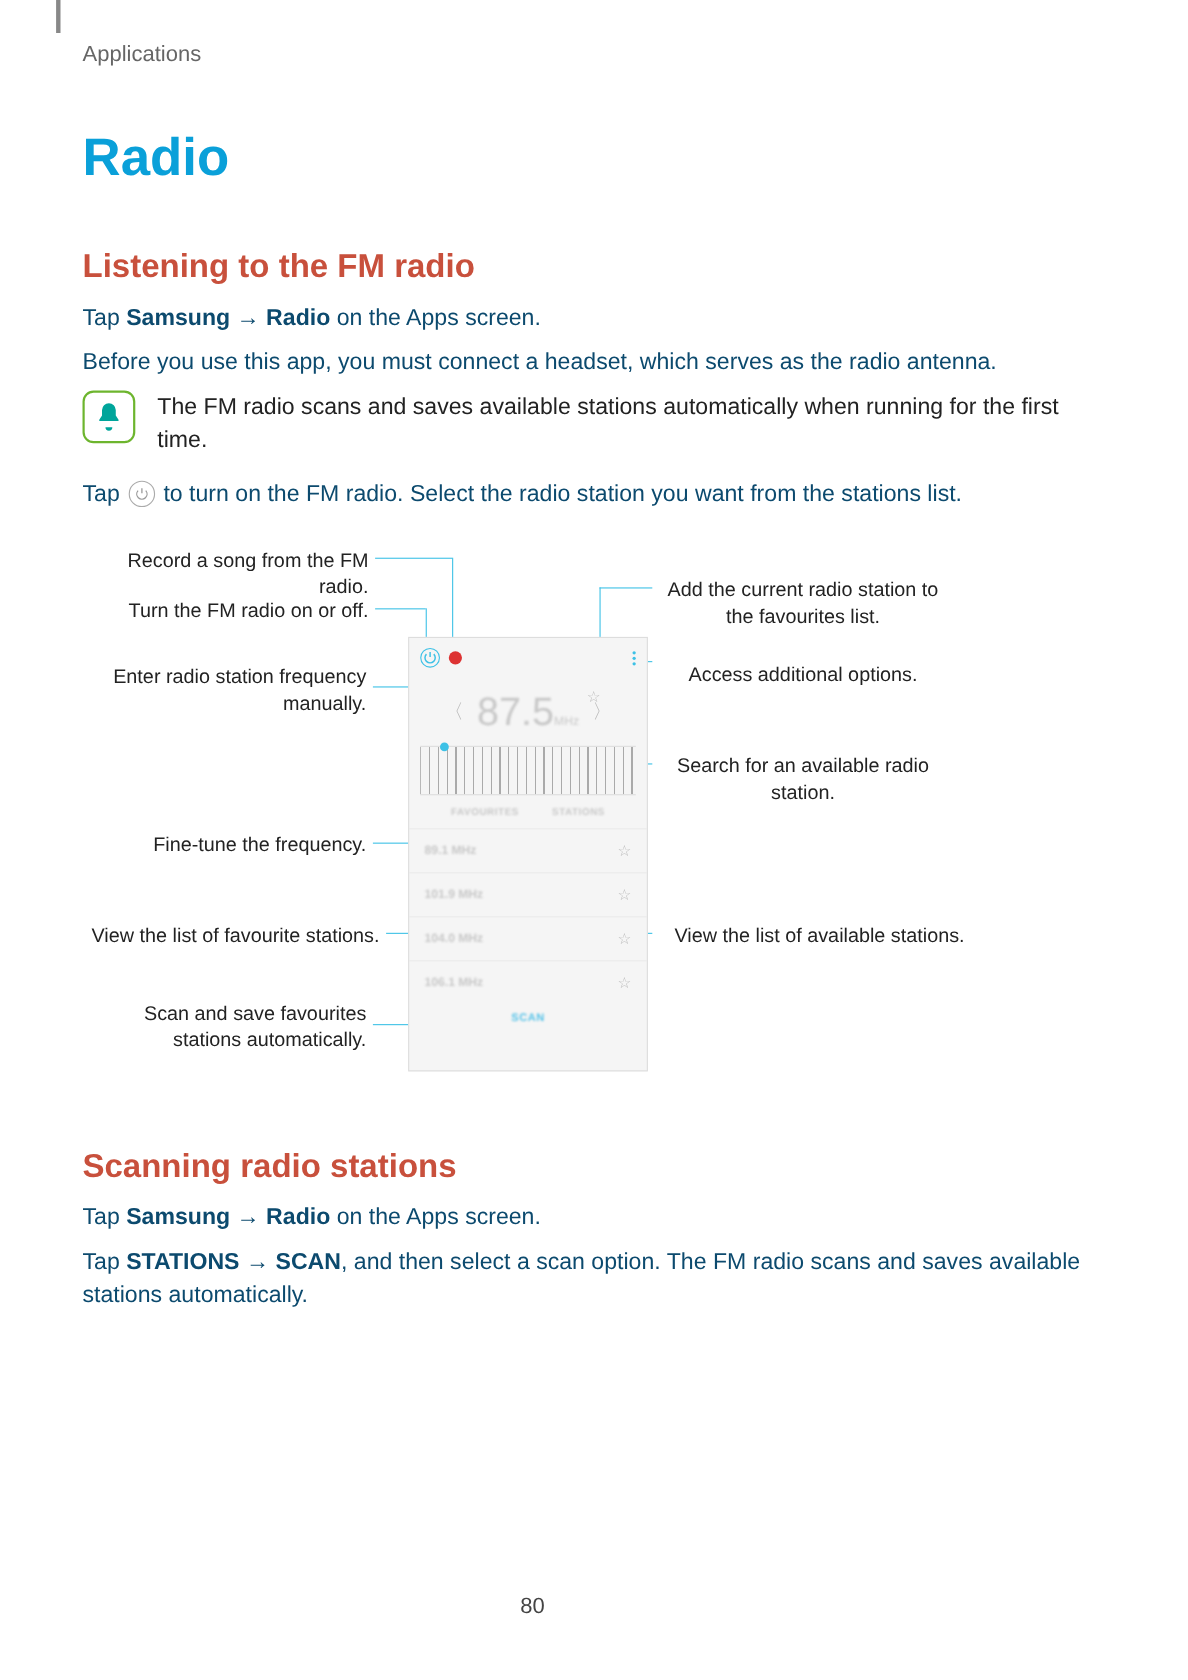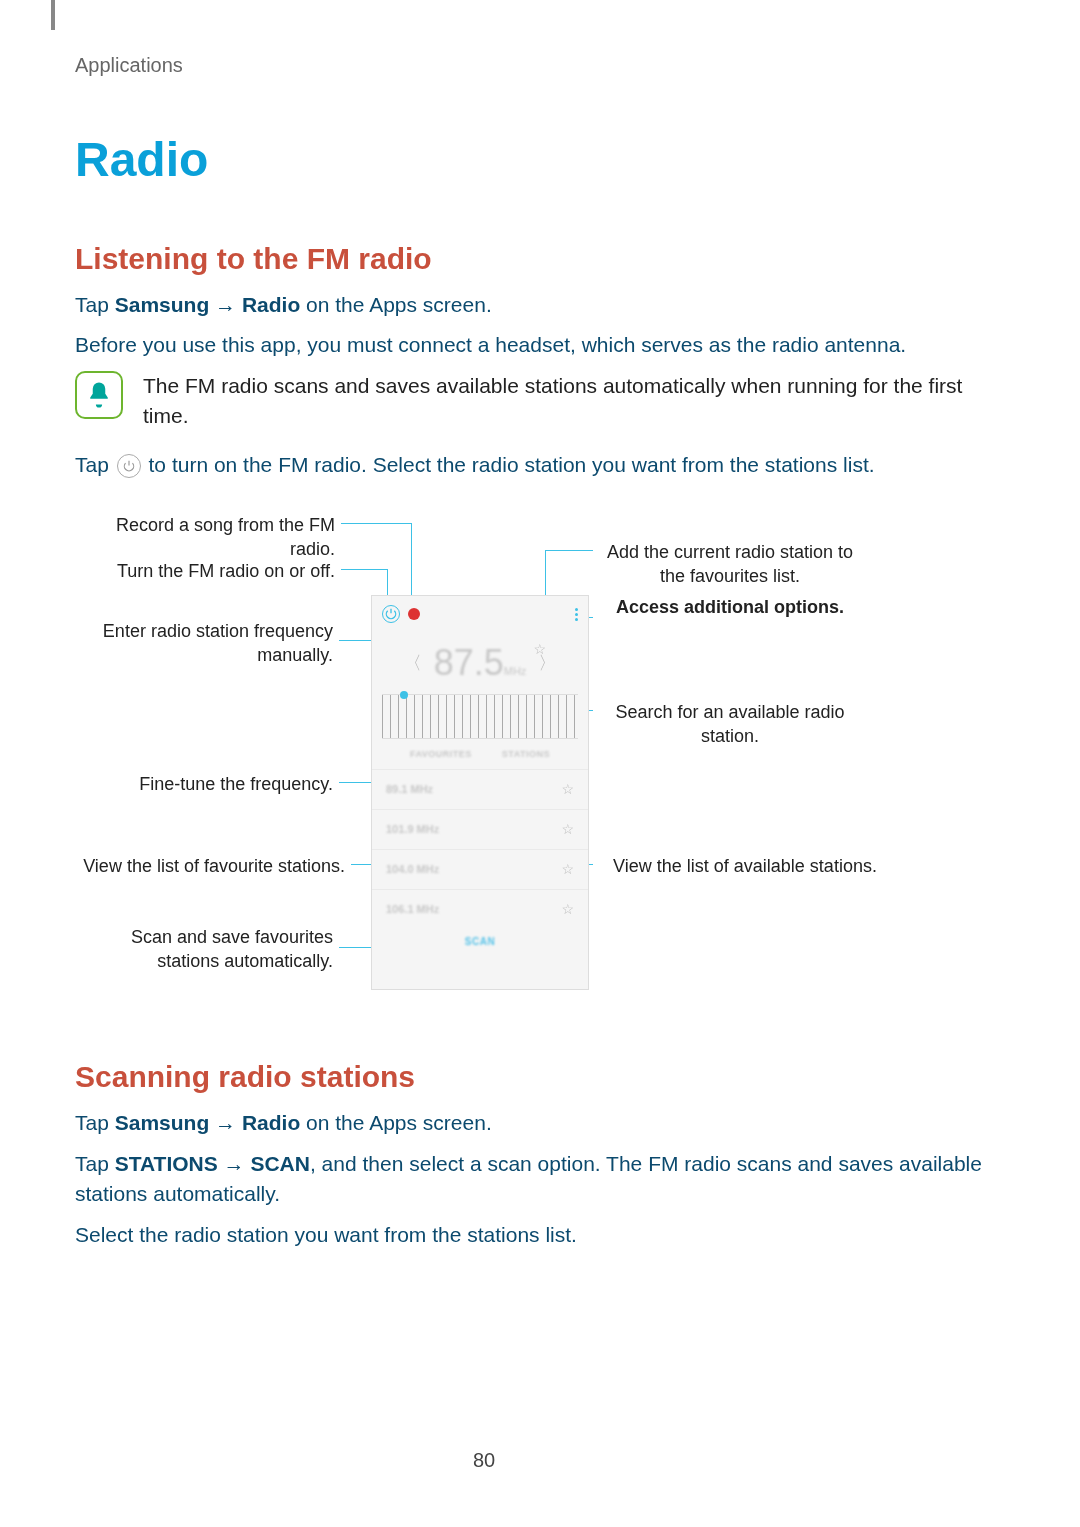--- a/index.html
+++ b/index.html
@@ -17,21 +17,20 @@
       top: 0;
       width: 4px;
       height: 30px;
       background: #888;
     }
     .content {
       position: absolute;
       left: 75px;
       top: 38px;
       width: 930px;
-      margin-top: 16px;
     }
     .breadcrumb {
       font-size: 20px;
       color: #666;
       margin-bottom: 55px;
     }
     .title {
       font-size: 48px;
       font-weight: bold;
       color: #0aa0d9;
@@ -217,21 +216,21 @@
   <div class="diagram">
 
     <div class="label-left" style="left:0; top:8px; width:260px;">Record a song from the FM radio.</div>
     <div class="label-left" style="left:0; top:54px; width:260px;">Turn the FM radio on or off.</div>
     <div class="label-left" style="left:0; top:114px; width:258px;">Enter radio station frequency manually.</div>
     <div class="label-left" style="left:0; top:267px; width:258px;">Fine-tune the frequency.</div>
     <div class="label-left" style="left:0; top:349px; width:270px;">View the list of favourite stations.</div>
     <div class="label-left" style="left:0; top:420px; width:258px;">Scan and save favourites stations automatically.</div>
 
     <div class="label-right" style="left:525px; top:35px; width:260px;">Add the current radio station to the favourites list.</div>
-    <div class="label-right" style="left:525px; top:90px; width:260px;font-weight:bold;">Access additional options.</div>
+    <div class="label-right" style="left:525px; top:112px; width:260px;">Access additional options.</div>
     <div class="label-right" style="left:525px; top:349px; width:290px;">View the list of available stations.</div>
     <div class="label-right" style="left:525px; top:195px; width:260px;">Search for an available radio station.</div>
 
     <div class="line hline" style="left:266px; top:18px; width:70px;"></div>
     <div class="line vline" style="left:336px; top:18px; height:86px;"></div>
 
     <div class="line hline" style="left:266px; top:64px; width:46px;"></div>
     <div class="line vline" style="left:312px; top:64px; height:40px;"></div>
 
     <div class="box-outline" style="left:325px; top:129px; width:160px; height:56px;"></div>
@@ -322,17 +321,16 @@
     <div class="section-heading">Scanning radio stations</div>
 
     <div class="body-text">
       <span>Tap </span><span class="bold">Samsung</span><span> → </span><span class="bold">Radio</span><span> on the Apps screen.</span>
     </div>
 
     <div class="body-text">
       <span>Tap </span><span class="bold">STATIONS</span><span> → </span><span class="bold">SCAN</span><span>, and then select a scan option. The FM radio scans and saves available stations automatically.</span>
     </div>
 
-    <div class="body-text">Select the radio station you want from the stations list.</div>
   </div>
 </div>
 
 <div class="footer">80</div>
 
 </body></html>

